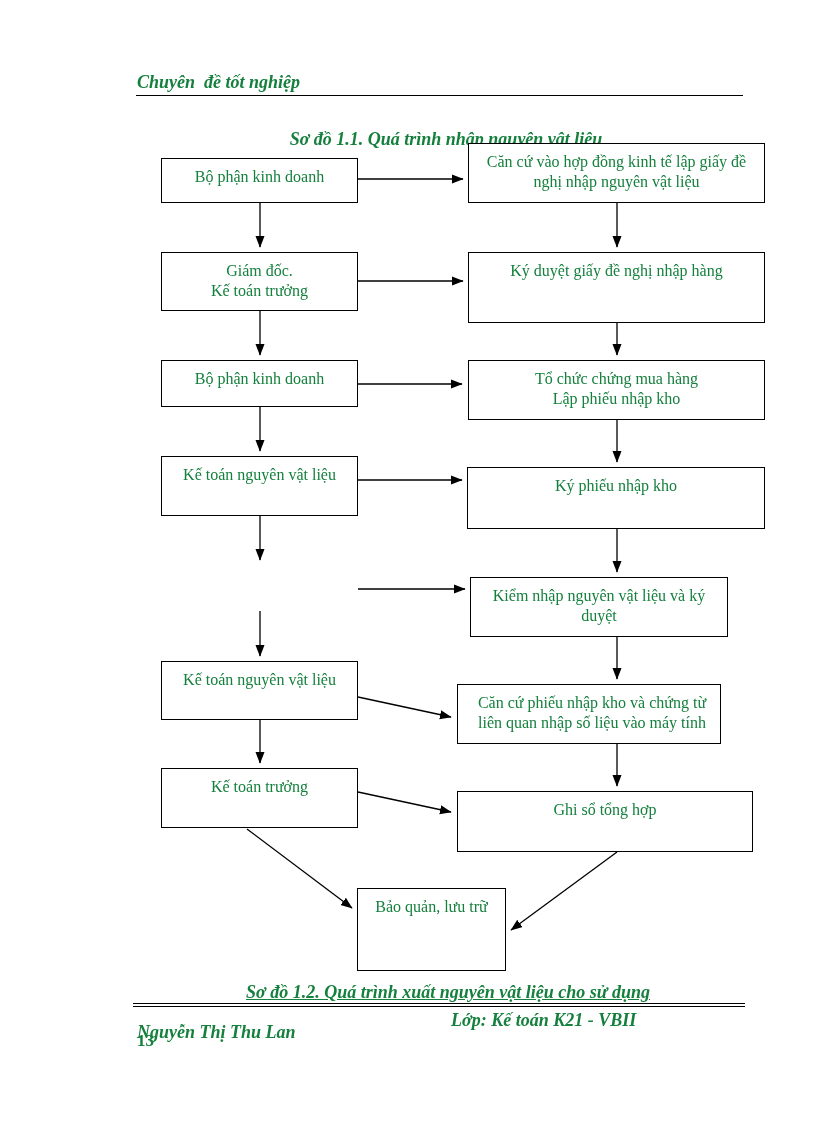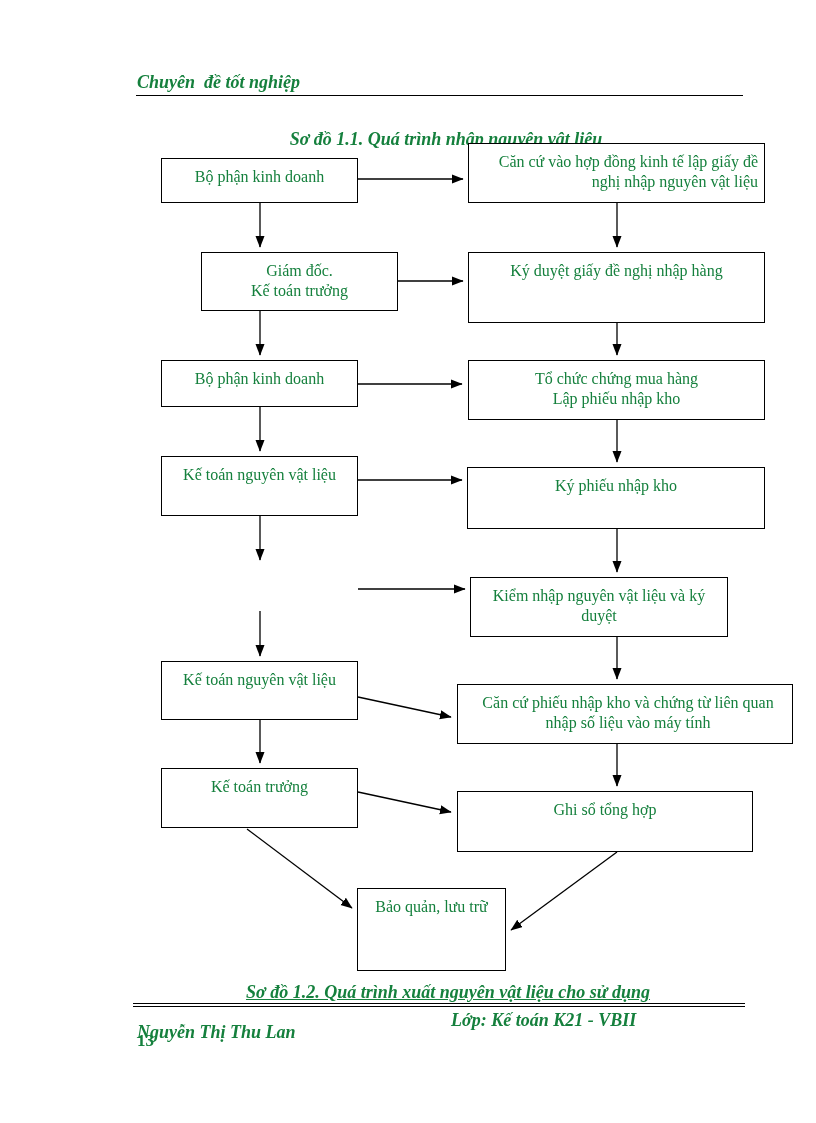--- a/index.html
+++ b/index.html
@@ -33,33 +33,33 @@
     box-sizing:border-box;
     background:#fff;
     display:flex; align-items:flex-start; justify-content:center;
     padding:8px 6px 0 6px;
     text-align:center;
     font-size:16px; line-height:20px;
     white-space:pre-line;
   }
   
   .L0 { left:161px; top:158px; width:197px; height:45px; }
-  .L1 { left:161px; top:252px; width:197px; height:59px;margin-left:40px; }
+  .L1 { left:161px; top:252px; width:197px; height:59px; }
   .L2 { left:161px; top:360px; width:197px; height:47px; }
   .L3 { left:161px; top:456px; width:197px; height:60px; }
   .L4 { left:161px; top:565px; width:197px; height:46px; }
   .L5 { left:161px; top:661px; width:197px; height:59px; }
   .L6 { left:161px; top:768px; width:197px; height:60px; }
   
-  .R0 { left:468px; top:143px; width:297px; height:60px;text-align:right; }
+  .R0 { left:468px; top:143px; width:297px; height:60px; }
   .R1 { left:468px; top:252px; width:297px; height:71px; }
   .R2 { left:468px; top:360px; width:297px; height:60px; }
   .R3 { left:467px; top:467px; width:298px; height:62px; }
   .R4 { left:470px; top:577px; width:258px; height:60px; }
-  .R5 { left:457px; top:684px; width:336px; height:60px;padding-left:12px; }
+  .R5 { left:457px; top:684px; width:264px; height:60px;padding-left:12px; }
   .R6 { left:457px; top:791px; width:296px; height:61px; }
   .B0 { left:357px; top:888px; width:149px; height:83px; }
   .caption-2 {
     position:absolute; left:80px; top:982px; width:736px;
     text-align:center;
     font-size:18px; font-weight:bold; font-style:italic;
     text-decoration:underline;
   }
   .footer-rule {
     position:absolute; left:133px; top:1003px; width:612px; height:2px;

